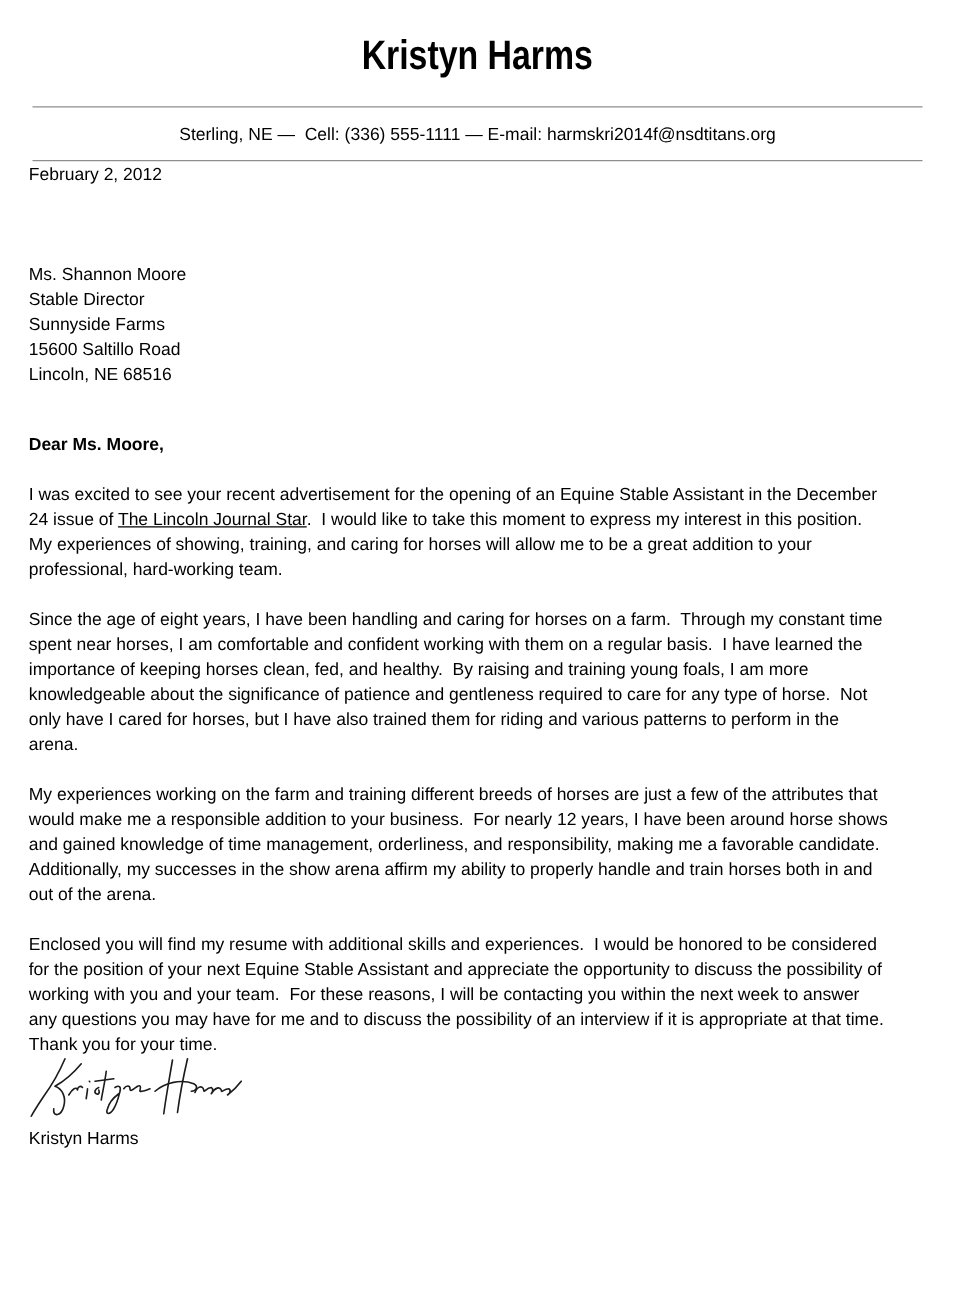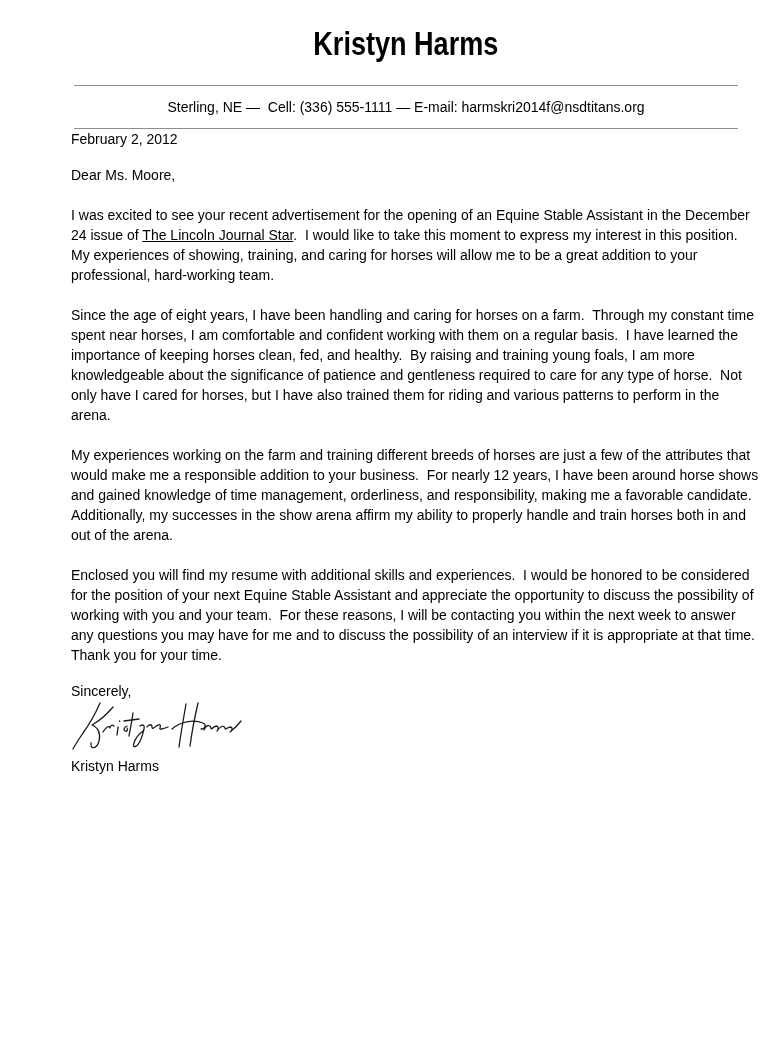--- a/index.html
+++ b/index.html
@@ -11,21 +11,20 @@
     position: relative;
     width: 764px;
     height: 1053px;
     background: #ffffff;
     color: #000000;
     font-family: "Liberation Sans", sans-serif;
     font-size: 14px;
     line-height: 20px;
     overflow: hidden;
     box-sizing: border-box;
-    padding-left: 48px;
   }
   .title-wrap {
     padding-top: 26px;
     height: 36px;
     text-align: center;
   }
   .title {
     display: inline-block;
     font-size: 33px;
     line-height: 36px;
@@ -43,21 +42,21 @@
   .contact {
     margin: 0;
     padding: 11px 0;
     text-align: center;
     white-space: pre;
   }
   .content { padding: 0 23px; }
   p { margin: 0; }
   .date { }
   .recipient { margin-top: 60px; white-space: pre; }
-  .line { margin-top: 16px; }
+  .line { margin-top: 36px; font-weight: bold; }
   .para { margin-top: 20px; white-space: pre; }
   .underline { text-decoration: underline; }
   .signature {
     height: 50px;
     margin-left: -2px;
     overflow: visible;
   }
   .typed-name { margin-top: 5px; }
 </style>
 </head>
@@ -72,20 +71,25 @@
   <div class="rule rule-top"></div>
 
   <div class="contact">Sterling, NE —  Cell: (336) 555-1111 — E-mail: harmskri2014f@nsdtitans.org</div>
 
   <div class="rule"></div>
 
   <div class="content">
 
     <p class="date">February 2, 2012</p>
 
+    <p class="recipient">Ms. Shannon Moore
+Stable Director
+Sunnyside Farms
+15600 Saltillo Road
+Lincoln, NE 68516</p>
 
     <p class="line">Dear Ms. Moore,</p>
 
     <p class="para"><span>I was excited to see your recent advertisement for the opening of an Equine Stable Assistant in the December
 24 issue of </span><span class="underline">The Lincoln Journal Star</span><span>.  I would like to take this moment to express my interest in this position.
 My experiences of showing, training, and caring for horses will allow me to be a great addition to your
 professional, hard-working team.</span></p>
 
     <p class="para">Since the age of eight years, I have been handling and caring for horses on a farm.  Through my constant time
 spent near horses, I am comfortable and confident working with them on a regular basis.  I have learned the
@@ -99,21 +103,20 @@
 and gained knowledge of time management, orderliness, and responsibility, making me a favorable candidate.
 Additionally, my successes in the show arena affirm my ability to properly handle and train horses both in and
 out of the arena.</p>
 
     <p class="para">Enclosed you will find my resume with additional skills and experiences.  I would be honored to be considered
 for the position of your next Equine Stable Assistant and appreciate the opportunity to discuss the possibility of
 working with you and your team.  For these reasons, I will be contacting you within the next week to answer
 any questions you may have for me and to discuss the possibility of an interview if it is appropriate at that time.
 Thank you for your time.</p>
 
-    <p class="line">Sincerely,</p>
 
     <div class="signature">
       <svg width="178" height="50" viewBox="0 0 178 50">
         <g fill="none" stroke="#1c1c1c" stroke-width="1.3" stroke-linecap="round" stroke-linejoin="round">
           <path d="M31,2 C28,9 22,21 14,32 C10,38 6,44 4,48"></path>
           <path d="M44,6 C39,12 32,19 23,24 C29,26 32,33 30,40 C28,48 21,49 22,42"></path>
           <path d="M34,31 C37,26 40,24 41,27 C41,25 43,23 45,25"></path>
           <path d="M49,26 C49,29 48,32 48,34"></path>
           <path d="M50.5,20 L50.8,20.4"></path>
           <path d="M58,25 C55,26 54,29 56,30 C58,31 59,29 58,27"></path>

